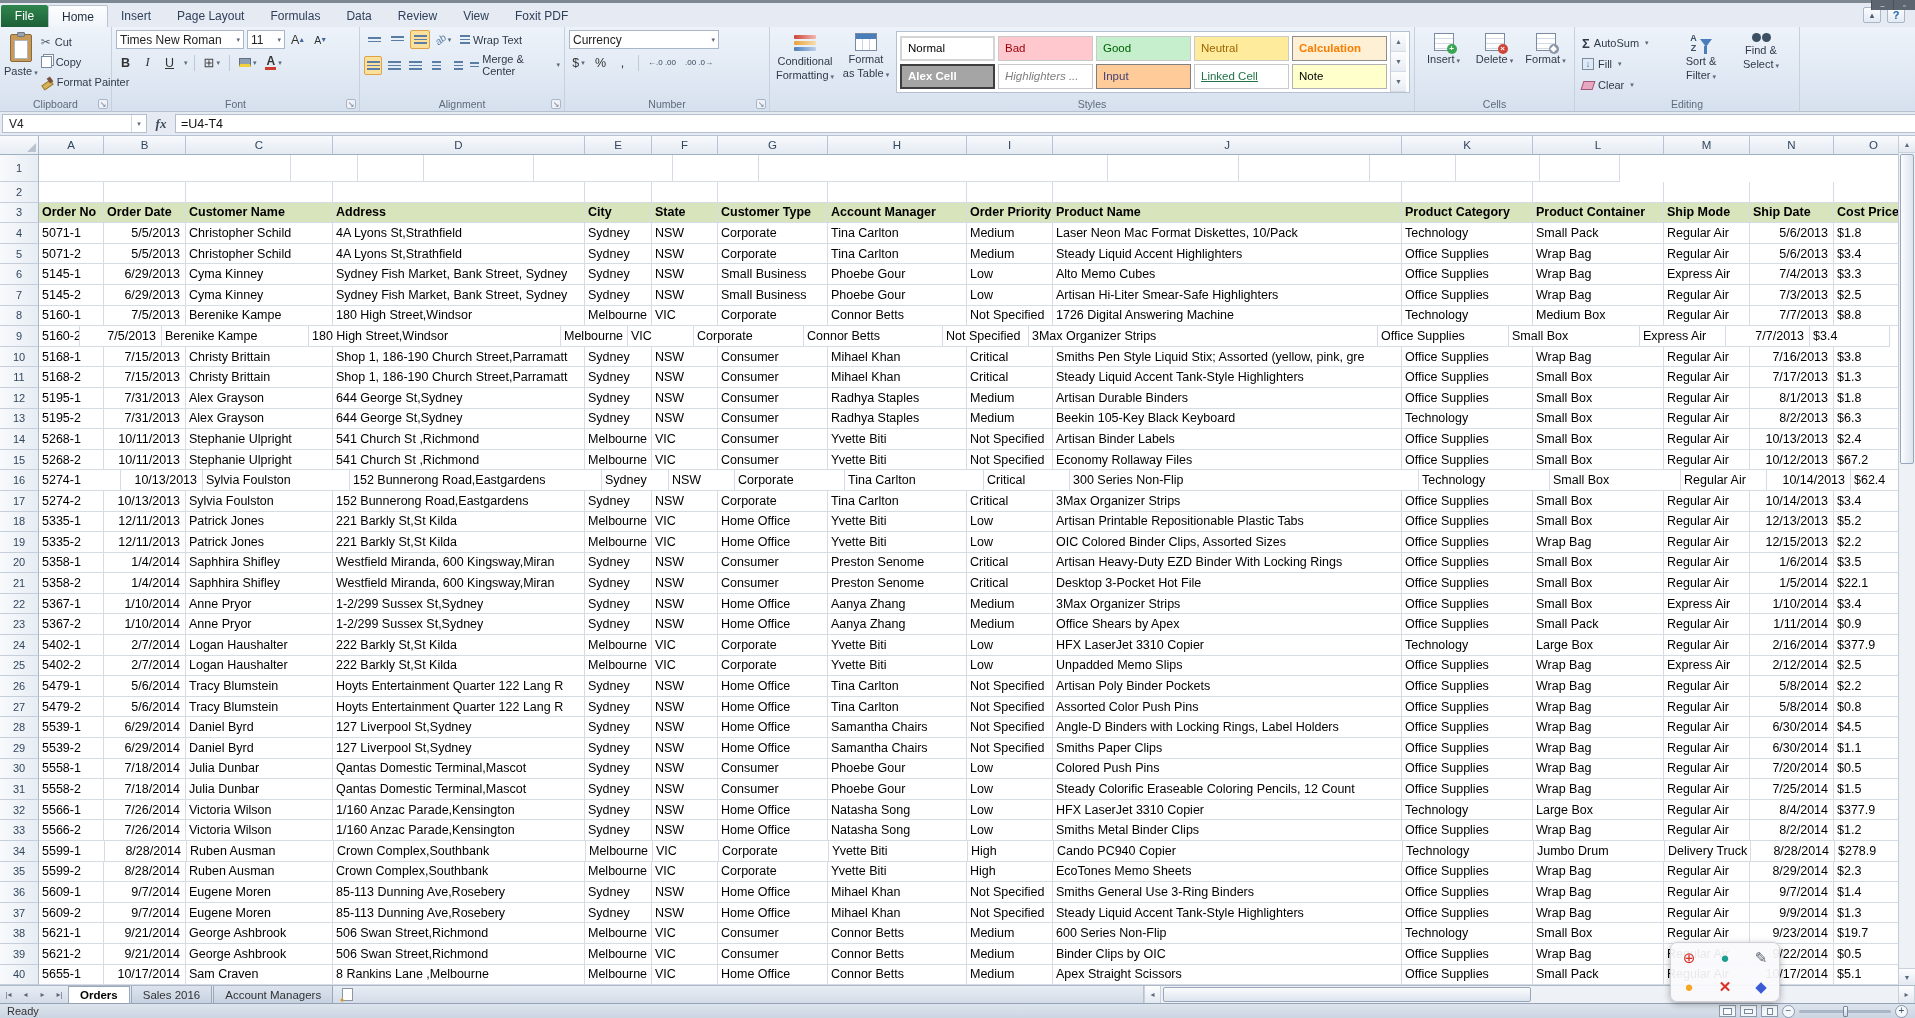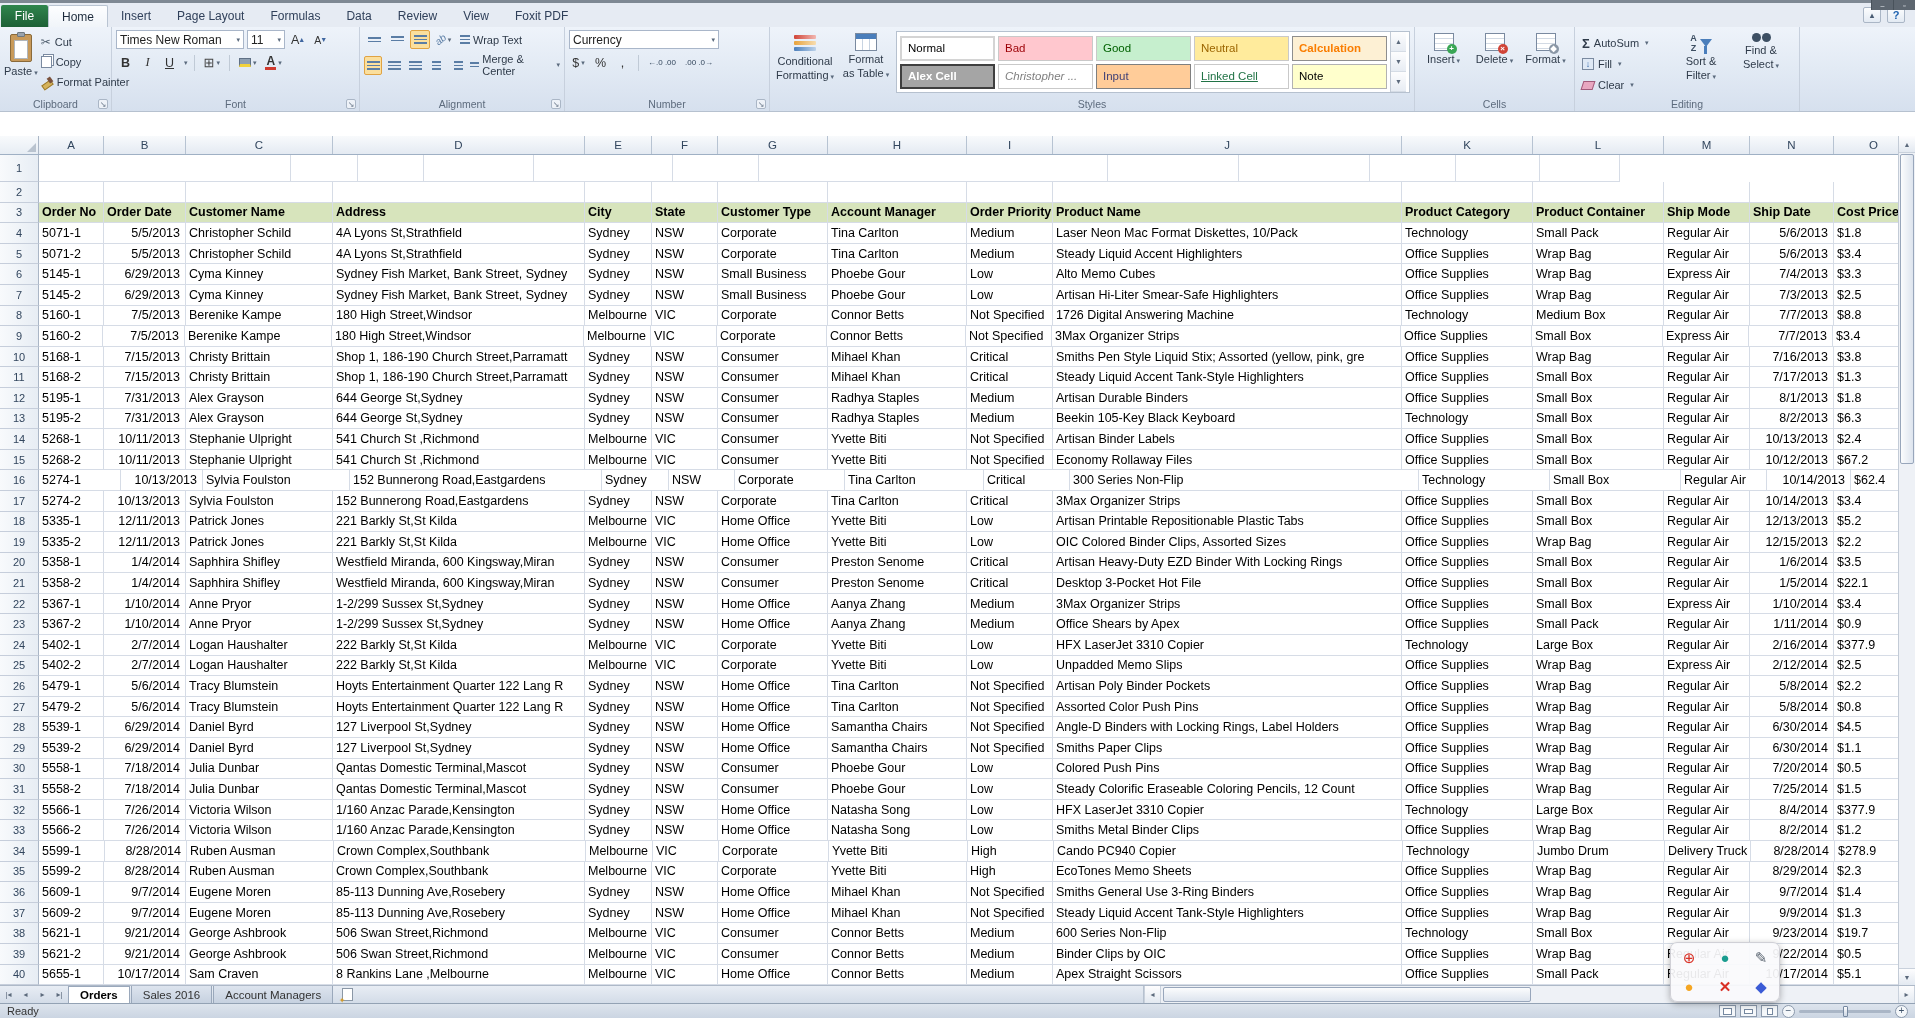--- a/index.html
+++ b/index.html
@@ -330,21 +330,21 @@
           <span class="blabel"><span>as Table</span><span class="dd">▾</span></span>
         </div>
         <div class="gallery-box" style="flex:1">
           <div class="chips">
               <div class="chip selected" style="background: rgb(255, 255, 255); color: rgb(0, 0, 0); border-color: rgb(212, 212, 212);">Normal</div>
               <div class="chip" style="background: rgb(255, 199, 206); color: rgb(156, 0, 6);">Bad</div>
               <div class="chip" style="background: rgb(198, 239, 206); color: rgb(0, 97, 0);">Good</div>
               <div class="chip" style="background: rgb(255, 235, 156); color: rgb(156, 101, 0);">Neutral</div>
               <div class="chip" style="background: rgb(253, 240, 212); color: rgb(250, 125, 0); border-color: rgb(142, 142, 142); font-weight: bold;">Calculation</div>
               <div class="chip" style="background: rgb(165, 165, 165); color: rgb(255, 255, 255); border-color: rgb(63, 63, 63); font-weight: bold; border-width: 2px;">Alex Cell</div>
-              <div class="chip" style="background: rgb(255, 255, 255); color: rgb(127, 127, 127); font-style: italic;">Christopher ...</div>
+              <div class="chip" style="background: rgb(255, 255, 255); color: rgb(127, 127, 127); font-style: italic;">Highlighters ...</div>
               <div class="chip" style="background: rgb(255, 204, 153); color: rgb(63, 63, 118); border-color: rgb(127, 127, 127);">Input</div>
               <div class="chip" style="background: rgb(255, 255, 255); color: rgb(33, 115, 70); text-decoration: underline;">Linked Cell</div>
               <div class="chip" style="background: rgb(255, 255, 204); color: rgb(0, 0, 0); border-color: rgb(178, 178, 178);">Note</div>
             </div>
           <div class="galscroll">
             <div>▲</div>
             <div>▼</div>
             <div>▼</div>
           </div>
         </div>
@@ -410,20 +410,28 @@
             </span>
           <span class="blabel">Find &amp;</span>
           <span class="blabel"><span>Select</span><span class="dd">▾</span></span>
         </div>
       </div>
       <div class="rg-label">Editing</div>
     </div>
 
   </div>
 
+  <div id="fbar">
+    <div class="namebox">
+      <span class="nbval">V4</span>
+      <span class="nb-dd">▾</span>
+    </div>
+    <div class="fx">fx</div>
+    <div class="finput">=U4-T4</div>
+  </div>
 
   <div id="colhdrs">
     <div class="corner">
         <span class="tri"></span>
       </div>
   <div class="colhdr" style="width: 65px;">A</div>
       <div class="colhdr" style="width: 82px;">B</div>
       <div class="colhdr" style="width: 147px;">C</div>
       <div class="colhdr" style="width: 252px;">D</div>
       <div class="colhdr" style="width: 67px;">E</div>
@@ -576,21 +584,21 @@
         <div class="cell" style="width: 86px;">Not Specified</div>
         <div class="cell" style="width: 349px;">1726 Digital Answering Machine</div>
         <div class="cell" style="width: 131px;">Technology</div>
         <div class="cell" style="width: 131px;">Medium Box</div>
         <div class="cell" style="width: 86px;">Regular Air</div>
         <div class="cell num" style="width: 84px;">7/7/2013</div>
         <div class="cell" style="width: 80px;">$8.8</div>
       </div>
       <div class="grow" style="height: 20.6px;">
         <div class="rowhdr">9</div>
-        <div class="cell" style="width: 64px;">5160-2</div>
+        <div class="cell" style="width: 41px;">5160-2</div>
         <div class="cell num" style="width: 82px;">7/5/2013</div>
         <div class="cell" style="width: 147px;">Berenike Kampe</div>
         <div class="cell" style="width: 252px;">180 High Street,Windsor</div>
         <div class="cell" style="width: 67px;">Melbourne</div>
         <div class="cell" style="width: 66px;">VIC</div>
         <div class="cell" style="width: 110px;">Corporate</div>
         <div class="cell" style="width: 139px;">Connor Betts</div>
         <div class="cell" style="width: 86px;">Not Specified</div>
         <div class="cell" style="width: 349px;">3Max Organizer Strips</div>
         <div class="cell" style="width: 131px;">Office Supplies</div>

